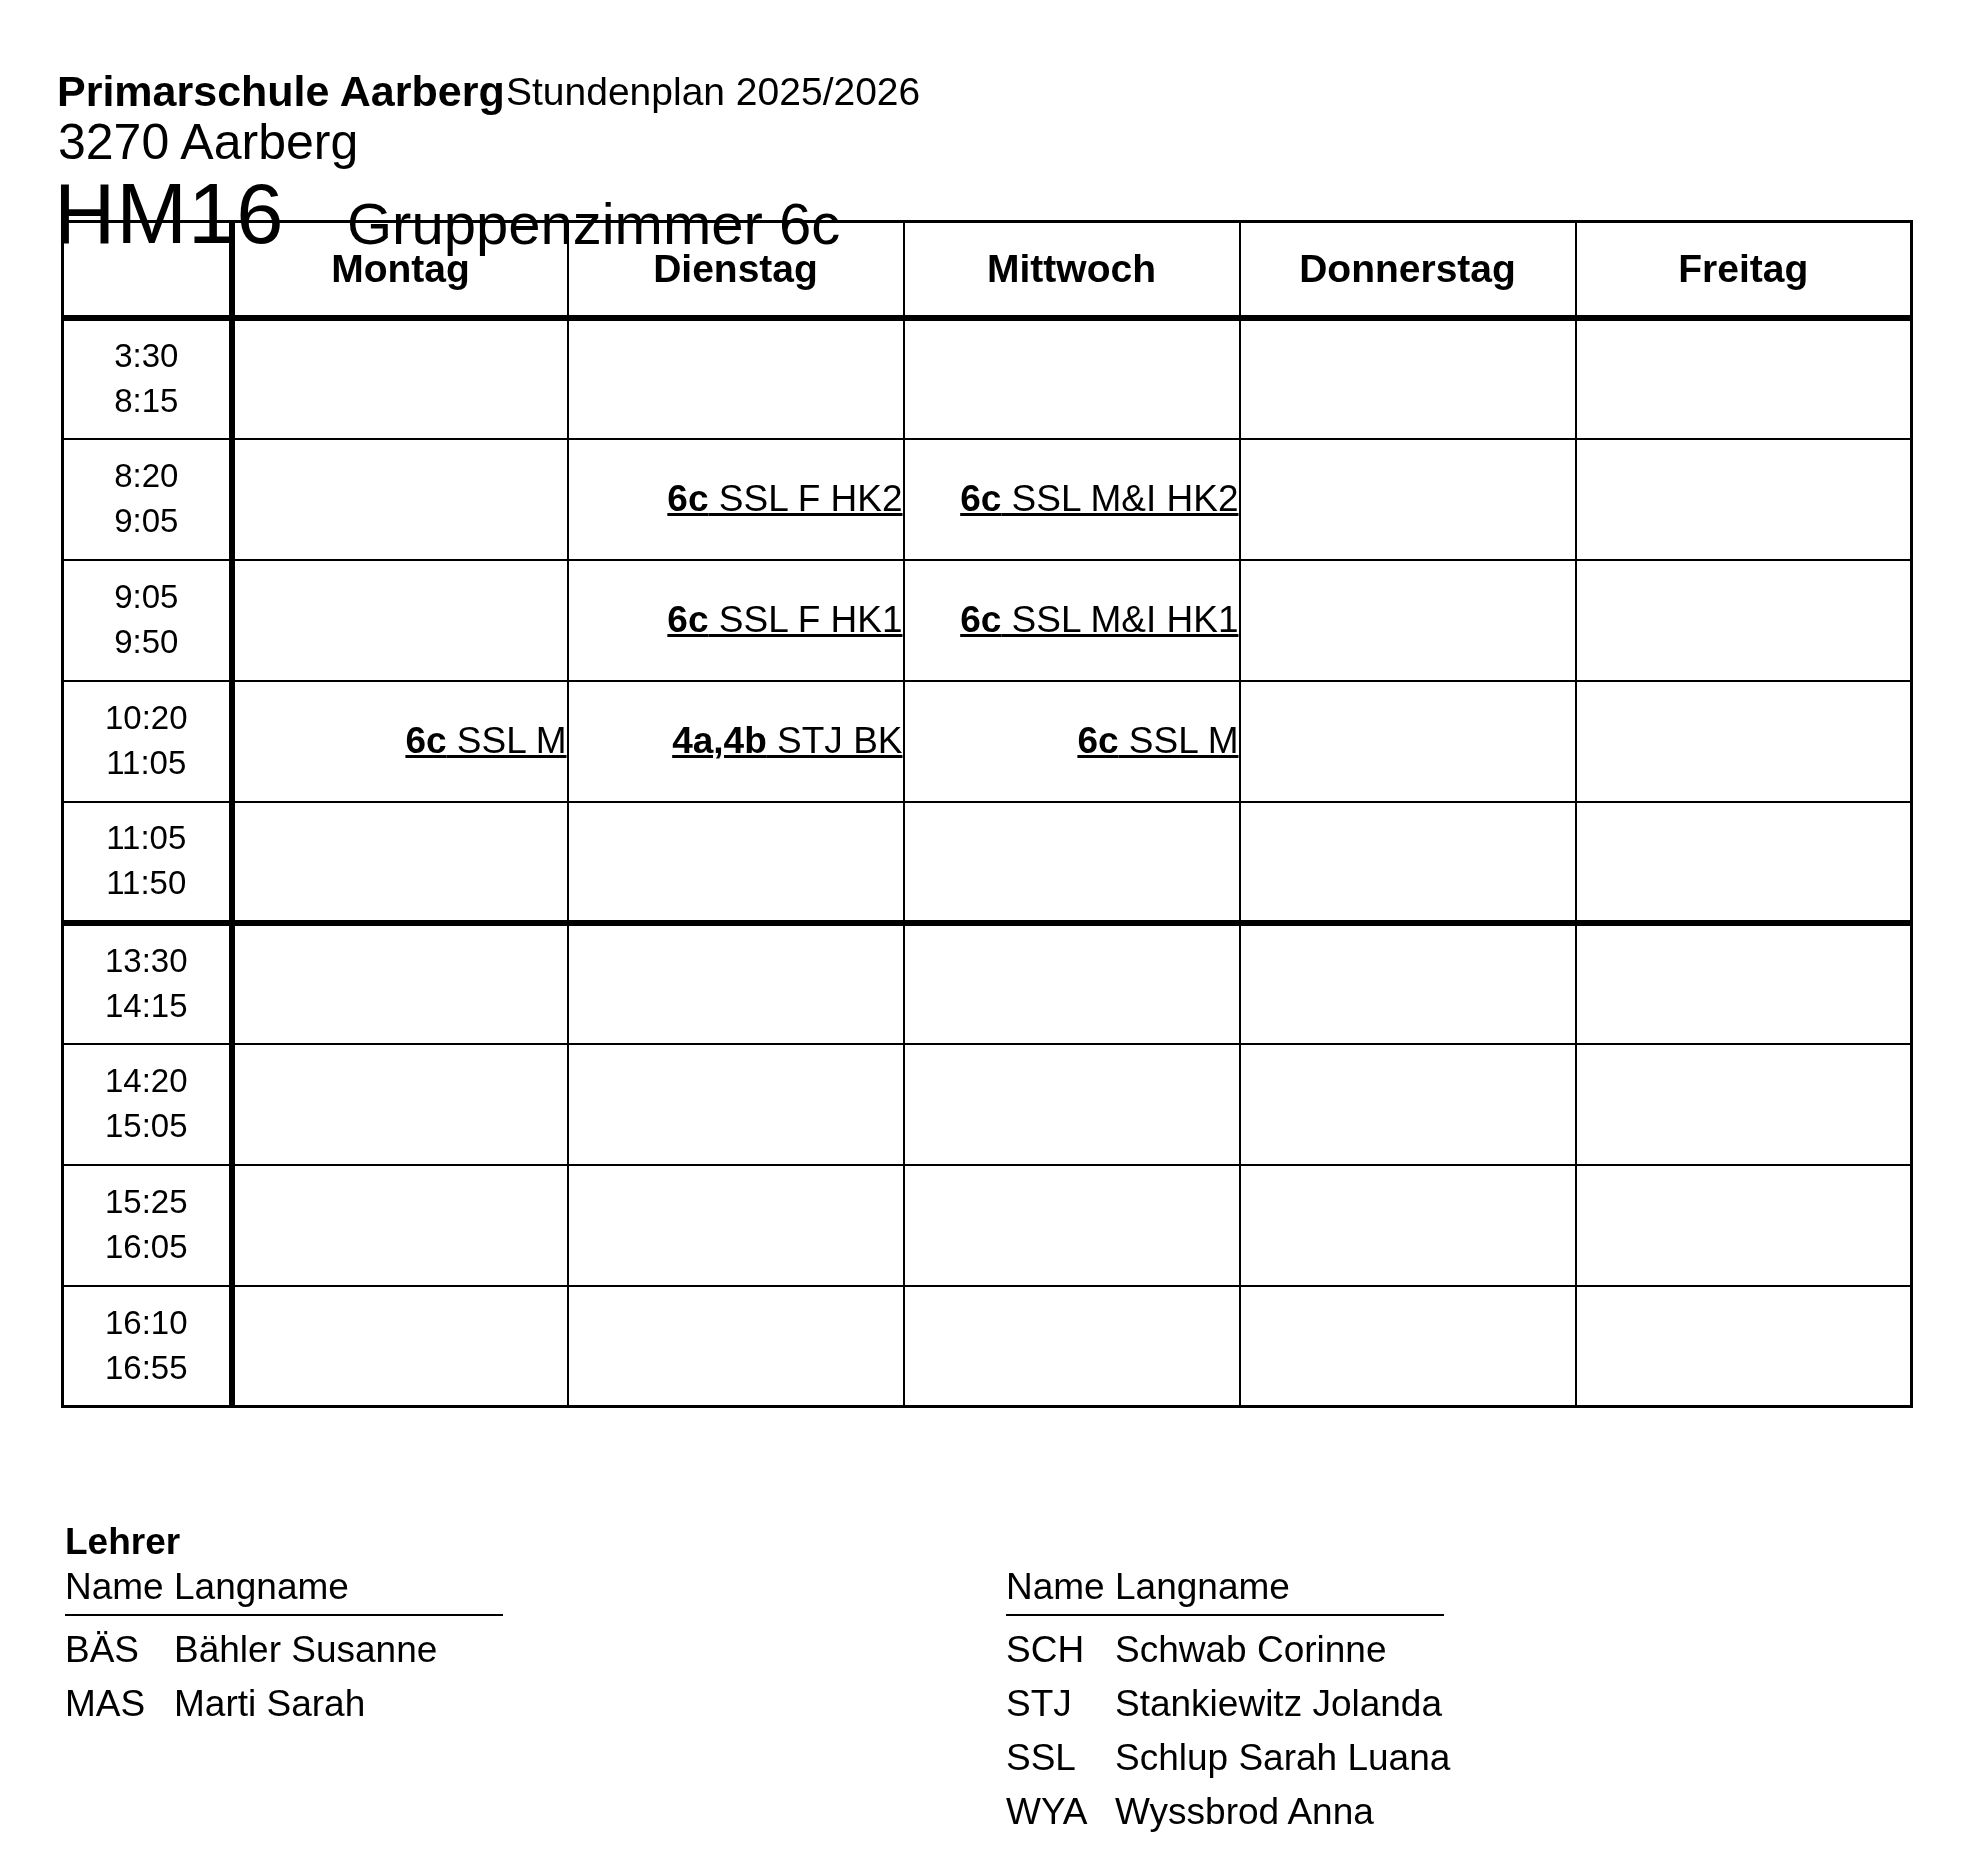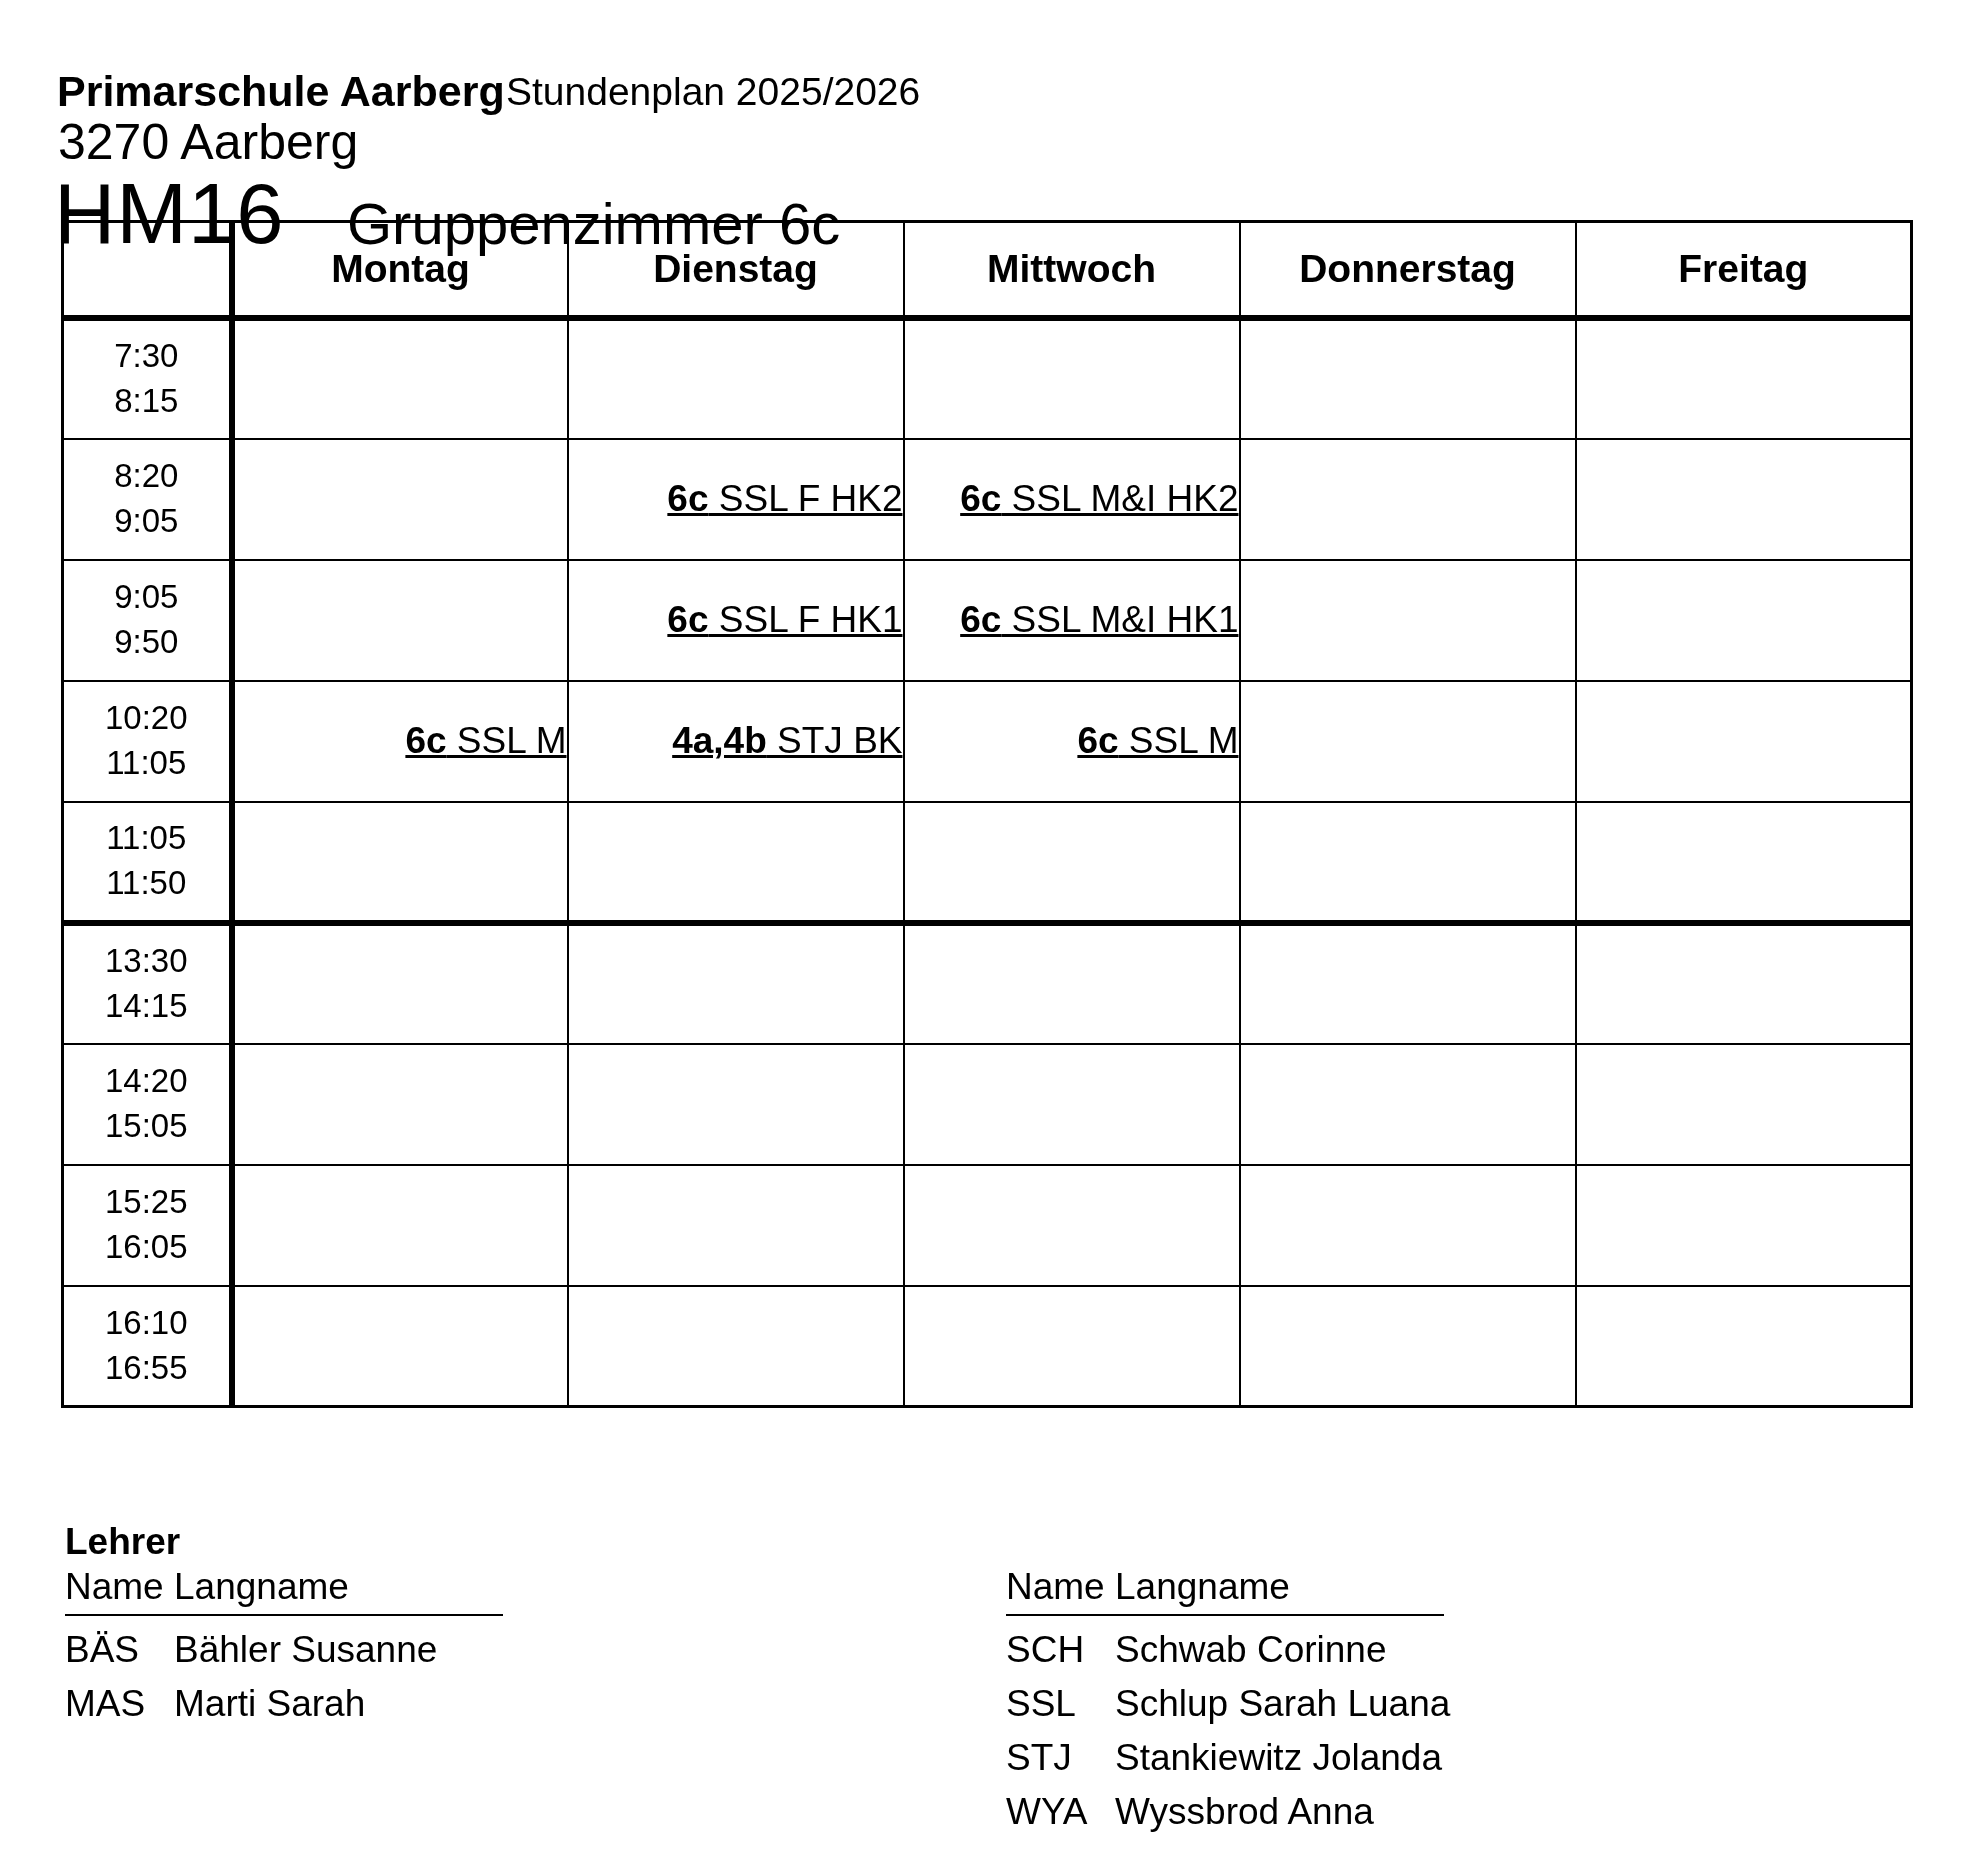--- a/index.html
+++ b/index.html
@@ -99,21 +99,21 @@
         <th>Montag</th>
         <th>Dienstag</th>
         <th>Mittwoch</th>
         <th>Donnerstag</th>
         <th>Freitag</th>
       </tr>
   </thead>
   <tbody id="timetable-body">
       <tr>
         <td class="time-cell">
-          <div>7:30</div>
+          <div>3:30</div>
           <div>8:15</div>
         </td>
         <td class="lesson-cell"></td>
         <td class="lesson-cell"></td>
         <td class="lesson-cell"></td>
         <td class="lesson-cell"></td>
         <td class="lesson-cell"></td>
       </tr>
       <tr>
         <td class="time-cell">
@@ -217,20 +217,20 @@
           <div class="legend-row"><span class="code">BÄS</span><span>Bähler Susanne</span></div>
           <div class="legend-row"><span class="code">MAS</span><span>Marti Sarah</span></div>
         </div>
     </div>
     <div class="legend-block-right">
       <div class="legend-header">
         <span class="col-code">Name</span><span>Langname</span>
       </div>
       <div id="legend-right-rows">
           <div class="legend-row"><span class="code">SCH</span><span>Schwab Corinne</span></div>
+          <div class="legend-row"><span class="code">STJ</span><span>Stankiewitz Jolanda</span></div>
           <div class="legend-row"><span class="code">SSL</span><span>Schlup Sarah Luana</span></div>
-          <div class="legend-row"><span class="code">STJ</span><span>Stankiewitz Jolanda</span></div>
           <div class="legend-row"><span class="code">WYA</span><span>Wyssbrod Anna</span></div>
         </div>
     </div>
   </div>
 </div>
 
 
 </body></html>

